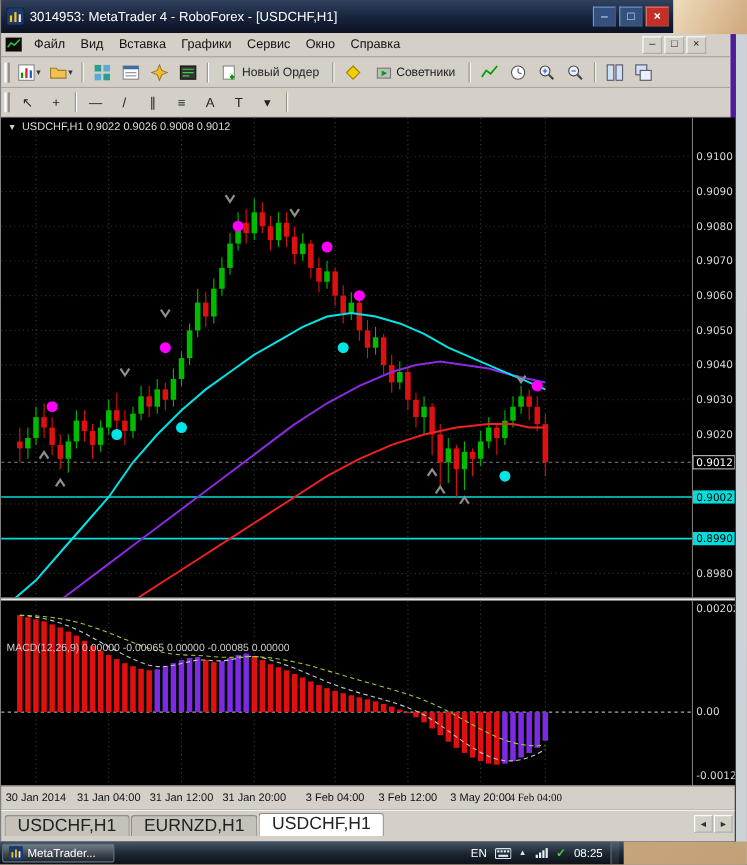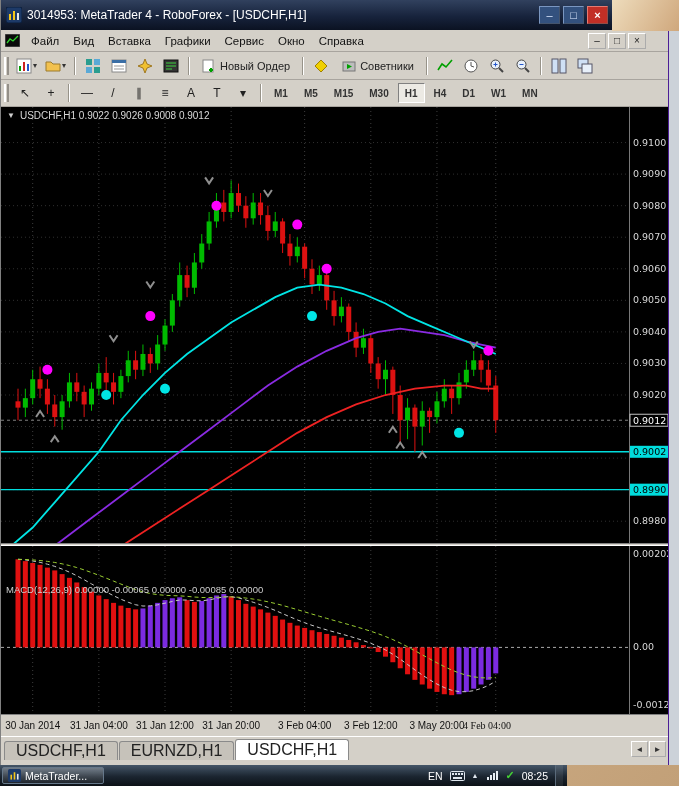--- a/index.html
+++ b/index.html
@@ -5,21 +5,21 @@
   * { box-sizing: border-box; }
   html,body { margin:0; padding:0; width:679px; height:786px; overflow:hidden;
     font-family:"Liberation Sans", sans-serif; }
   body { background: linear-gradient(135deg,#e9d7b6 0%,#d4b48c 60%,#c2a078 100%); position:relative; }
 
   .right-strip { position:absolute; top:31px; right:0; width:10px; height:734px; background:#ccd2d9; }
   .desktop-corner { position:absolute; top:0; right:0; width:67px; height:31px;
     background:linear-gradient(120deg,#eedcbc,#cfa77c); z-index:5; }
 
   .mt4-window { position:absolute; left:0; top:0; width:669px; height:765px;
-    background:#8b5cf6; border-left:1px solid #808080; border-right:1px solid #4c1d95; }
+    background:#8b5cf6; border-left:1px solid #808080; border-right:5px solid #4c1d95; }
 
   
   .titlebar { height:30px; width:612px; background:linear-gradient(#31415e,#17233c 55%,#0b1222);
     display:flex; align-items:center; padding:0 5px; color:#fff; }
   .app-icon { width:16px; height:16px; margin-right:5px; flex:0 0 auto; }
   .title-text { font-size:12px; flex:1; white-space:nowrap; overflow:hidden; }
   .caption-buttons { display:flex; }
   .caption-buttons .cbtn { width:21px; height:18px; margin-left:3px; font-size:11px; line-height:15px;
     text-align:center; padding:0; cursor:default; }
   .btn-min,.btn-max { background:#33517e; color:#dce8ff; border:1px outset #7a96c0; }
@@ -276,31 +276,20 @@
     <div class="tb-btn">
         <span class="glyph">A</span>
       </div>
     <div class="tb-btn">
         <span class="glyph">T</span>
       </div>
     <div class="tb-btn">
         <span class="glyph">▾</span>
       </div>
     <span class="tb-sep"></span>
-    <span id="timeframe-buttons" style="display:flex;">
-        <button class="tf-btn">M1</button>
-        <button class="tf-btn">M5</button>
-        <button class="tf-btn">M15</button>
-        <button class="tf-btn">M30</button>
-        <button class="tf-btn active">H1</button>
-        <button class="tf-btn">H4</button>
-        <button class="tf-btn">D1</button>
-        <button class="tf-btn">W1</button>
-        <button class="tf-btn">MN</button>
-      </span>
   </div>
 
   <div class="chart-stack">
     <div class="main-chart">
       <svg id="main-svg" width="667" height="436">
           <line x1="0" y1="414.2222222222205" x2="628" y2="414.2222222222205" stroke="#2f2f2f" stroke-dasharray="1 3"></line>
           <line x1="0" y1="382.66666666666515" x2="628" y2="382.66666666666515" stroke="#2f2f2f" stroke-dasharray="1 3"></line>
           <line x1="0" y1="351.11111111110966" x2="628" y2="351.11111111110966" stroke="#2f2f2f" stroke-dasharray="1 3"></line>
           <line x1="0" y1="319.55555555555424" x2="628" y2="319.55555555555424" stroke="#2f2f2f" stroke-dasharray="1 3"></line>
           <line x1="0" y1="287.99999999999886" x2="628" y2="287.99999999999886" stroke="#2f2f2f" stroke-dasharray="1 3"></line>

